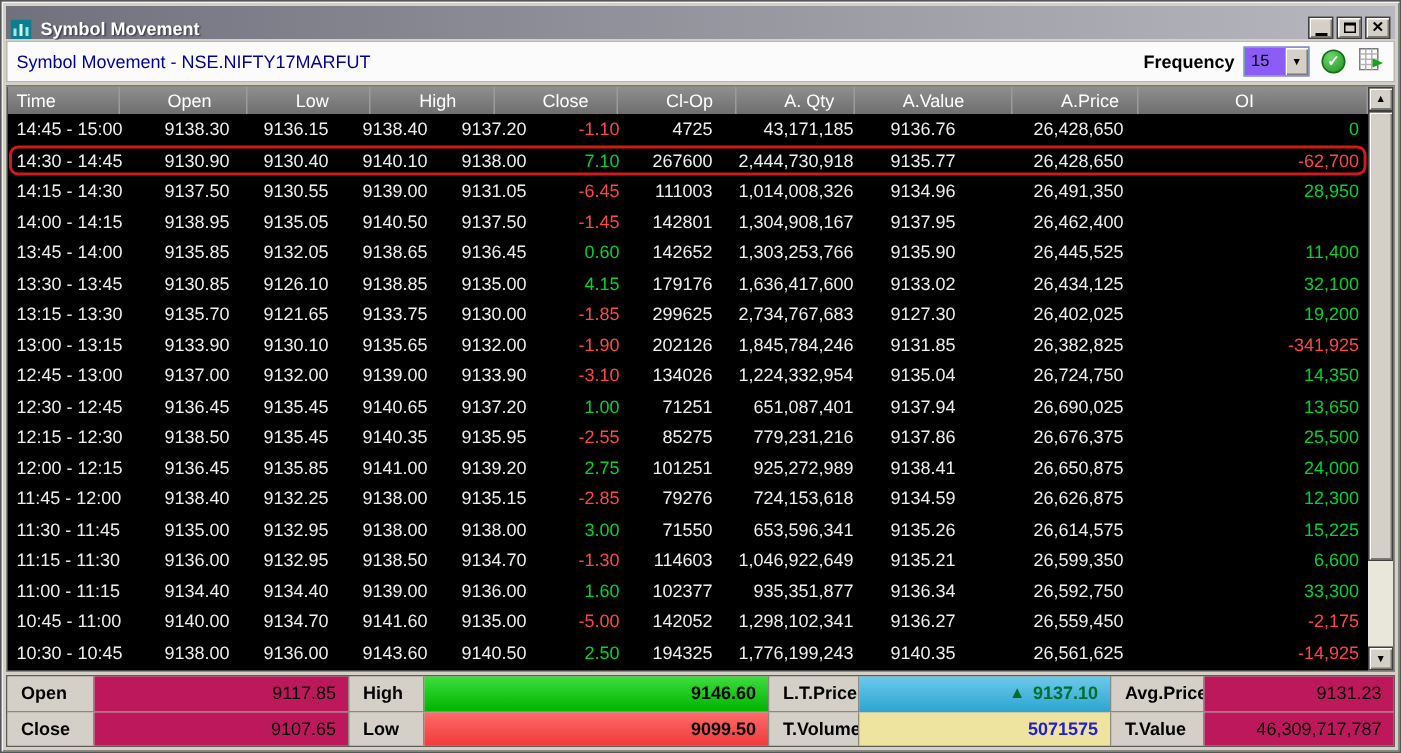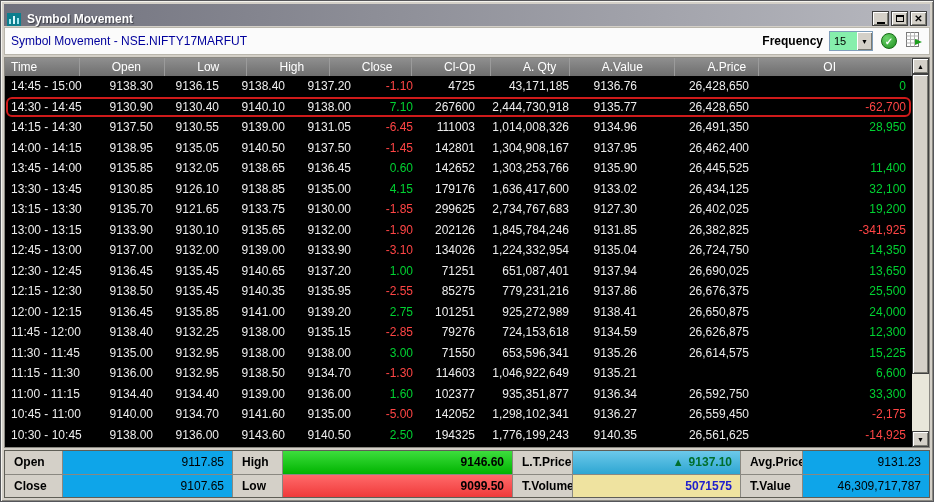--- a/index.html
+++ b/index.html
@@ -25,21 +25,21 @@
   .glyph-min{width:8px;height:2px;background:#000;margin-top:8px;}
   .glyph-max{width:8px;height:7px;border:1px solid #000;border-top:2px solid #000;box-sizing:border-box;}
   .glyph-close{font-size:10px;font-weight:bold;color:#000;line-height:10px;}
   
   .subheader{
     flex:0 0 26px;height:26px;background:#fbfbfb;border:1px solid #b9b6ac;
     margin-top:1px;margin-bottom:2px;display:flex;align-items:center;padding:0 6px;
   }
   .subtitle{font-size:12px;font-weight:normal;color:var(--subtitle-blue);flex:1;}
   .freq-label{font-size:12px;color:#000;font-weight:bold;margin-right:6px;}
-  .freq-combo{width:42px;height:18px;background:#86efac;border:1px solid #7f9db9;display:flex;align-items:stretch;margin-right:8px;}
+  .freq-combo{width:42px;height:18px;background:#8b5cf6;border:1px solid #7f9db9;display:flex;align-items:stretch;margin-right:8px;}
   .freq-value{flex:1;font-size:11px;color:#000;display:flex;align-items:center;padding-left:4px;}
   .freq-arrow{width:15px;background:#d4d0c8;box-shadow:inset 1px 1px 0 #fff,inset -1px -1px 0 #7a7a72;font-size:7px;display:flex;align-items:center;justify-content:center;color:#000;}
   .apply-btn{
     width:16px;height:16px;border-radius:50%;margin-right:8px;
     background:radial-gradient(circle at 35% 30%,#6fd66f,#1d8f1d);
     border:1px solid #14691 4;border:1px solid #146914;
     color:#fff;font-size:10px;font-weight:bold;display:flex;align-items:center;justify-content:center;
   }
   .export-btn{width:18px;height:16px;display:flex;align-items:center;justify-content:center;background:transparent;border:none;padding:0;}
   
@@ -72,21 +72,21 @@
   .sb-btn.up{top:0;}
   .sb-btn.down{bottom:0;}
   .sb-thumb{position:absolute;left:0;right:0;top:16px;height:300px;background:#d4d0c8;border:1px solid #404040;
     box-shadow:inset 1px 1px 0 #fff,inset -1px -1px 0 #7a7a72;box-sizing:border-box;}
   
   .summary{flex:0 0 46px;margin-top:2px;border:1px solid #5f5e56;display:flex;flex-direction:column;background:#d4d0c8;}
   .srow{flex:1;display:flex;border-bottom:1px solid #8a8881;}
   .srow:last-child{border-bottom:none;}
   .scell{box-sizing:border-box;border-right:1px solid #8a8881;display:flex;align-items:center;font-size:12px;overflow:hidden;white-space:nowrap;}
   .slabel{background:#d4d0c8;color:#000;font-weight:bold;padding-left:9px;}
-  .sval{background:#0ea5e9;color:#000;justify-content:flex-end;padding-right:8px;}
+  .sval{background:#be185d;color:#000;justify-content:flex-end;padding-right:8px;}
   .w-l1{width:58px;}.w-v1{width:170px;}
   .w-l2{width:50px;}.w-v2{width:230px;}
   .w-l3{width:60px;}.w-v3{width:168px;}
   .w-l4{width:62px;}.w-v4{flex:1;border-right:none;}
   .sval.green{background:linear-gradient(#3ddd3d,var(--high-bg));font-weight:bold;}
   .sval.red{background:linear-gradient(#ff6a6a,var(--low-bg));font-weight:bold;}
   .sval.ltp{background:linear-gradient(#6cc9ea,var(--ltp-bg));color:var(--ltp-text);font-weight:bold;}
   .sval.ltp .arrow{margin-right:5px;font-size:11px;}
   .sval.volume{background:var(--volume-bg);color:var(--volume-text);font-weight:bold;}
 </style>
@@ -336,20 +336,21 @@
         <div class="tr">
           <div class="td c0">11:15 - 11:30</div>
           <div class="td c1">9136.00</div>
           <div class="td c2">9132.95</div>
           <div class="td c3">9138.50</div>
           <div class="td c4">9134.70</div>
           <div class="td c5 neg">-1.30</div>
           <div class="td c6">114603</div>
           <div class="td c7">1,046,922,649</div>
           <div class="td c8">9135.21</div>
+          <div class="td c9">26,599,350</div>
           <div class="td c10 pos">6,600</div>
         </div>
         <div class="tr">
           <div class="td c0">11:00 - 11:15</div>
           <div class="td c1">9134.40</div>
           <div class="td c2">9134.40</div>
           <div class="td c3">9139.00</div>
           <div class="td c4">9136.00</div>
           <div class="td c5 pos">1.60</div>
           <div class="td c6">102377</div>

